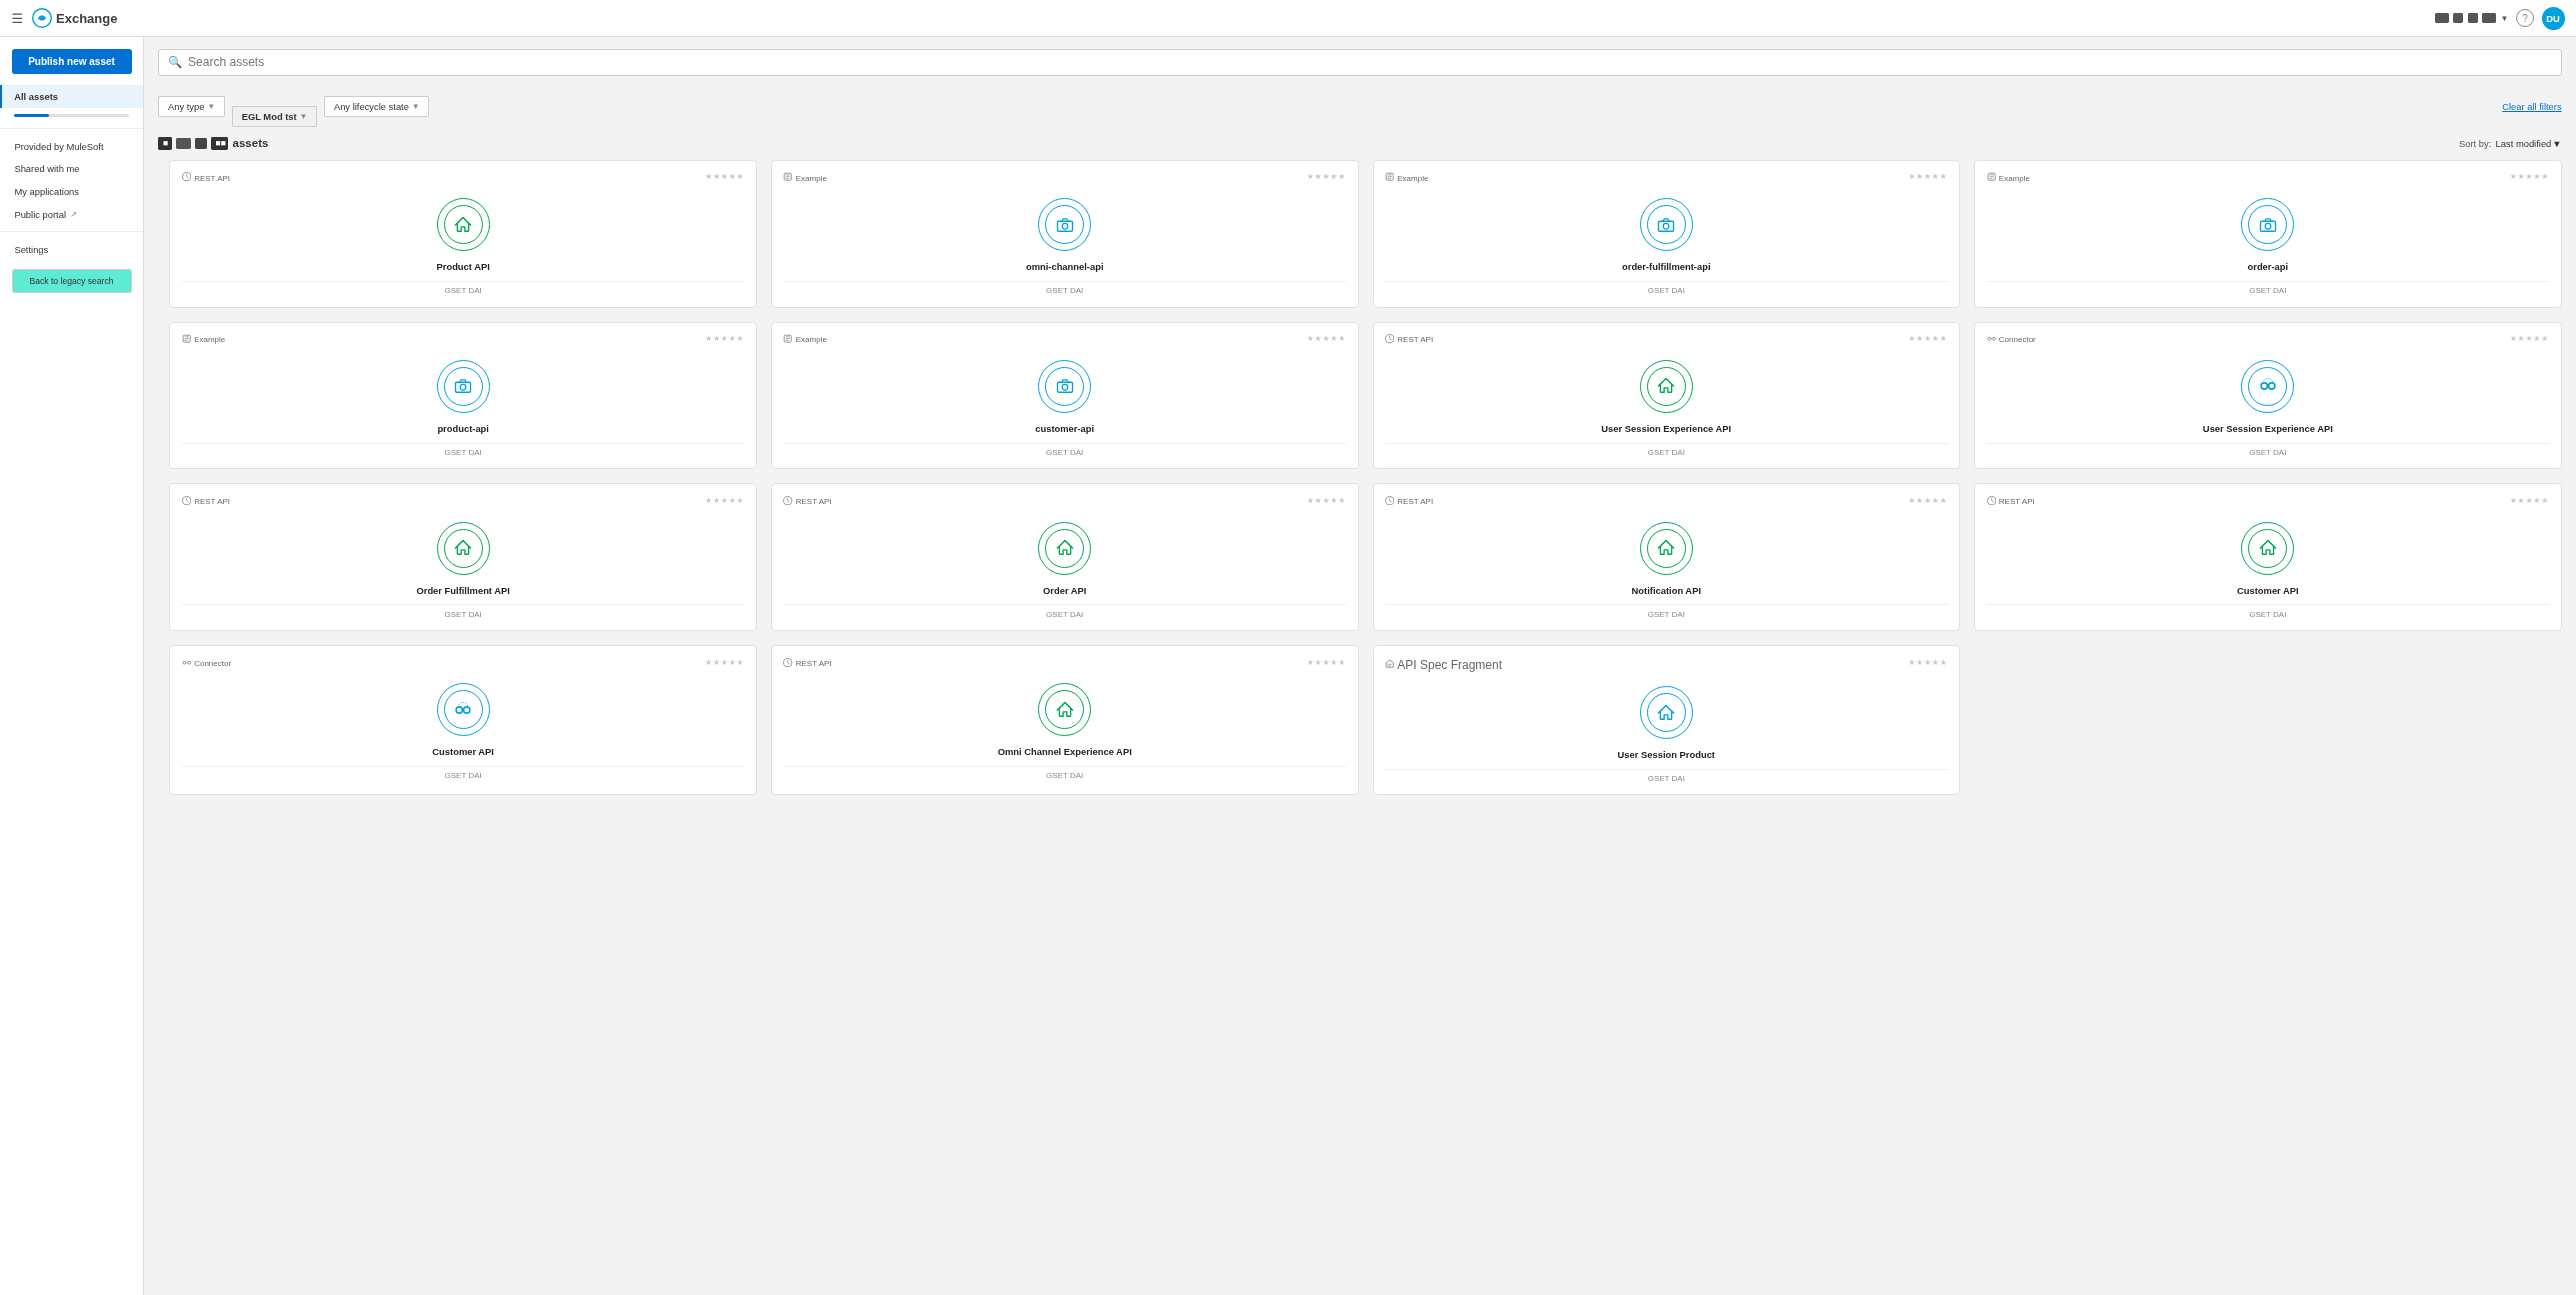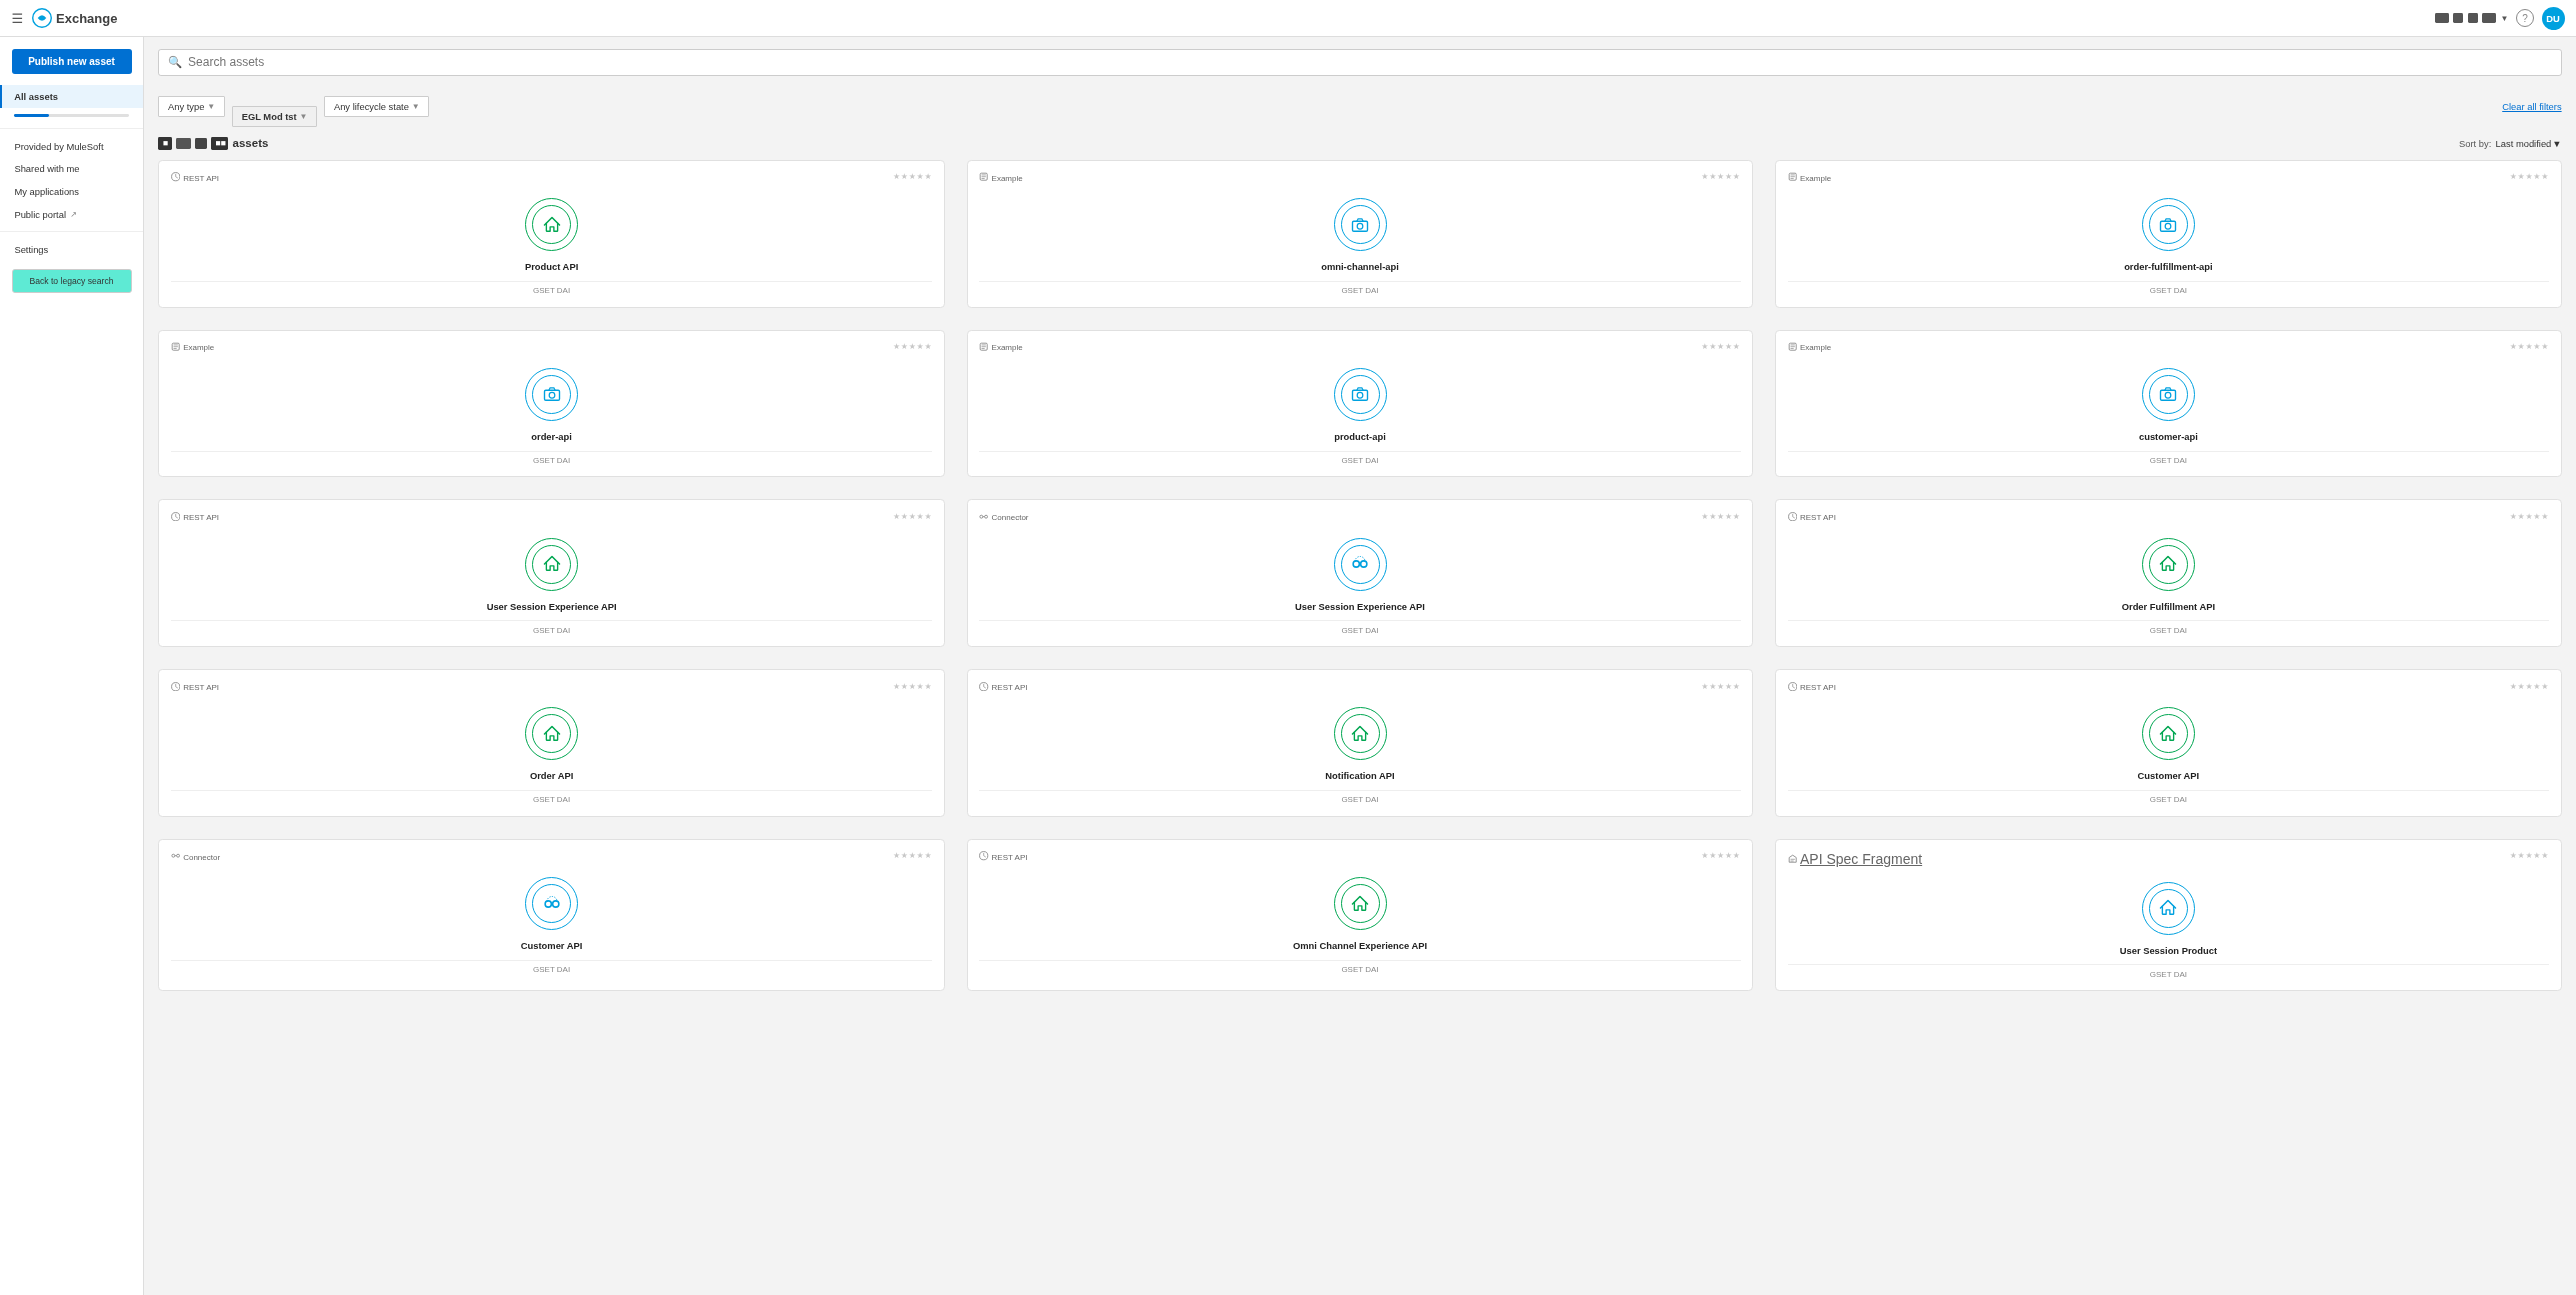--- a/index.html
+++ b/index.html
@@ -164,22 +164,23 @@
       border: none;
       font-size: 9.4px;
       color: #333;
       cursor: pointer;
       font-weight: 500;
     }
 
     
     .assets-grid {
       display: grid;
-      grid-template-columns: repeat(3, 1fr);
-      gap: 22px;
+      grid-template-columns: repeat(4, 1fr);
+      gap: 14px;
+      margin-left: 11px;
     }
     .asset-card {
       background: #fff;
       border: 0.7px solid #e0e0e0;
       border-radius: 4.3px;
       padding: 11.5px;
       cursor: pointer;
       transition: box-shadow 0.15s;
       display: flex;
       flex-direction: column;
@@ -695,21 +696,21 @@
     <hr class="card-divider">
     <div class="card-org">GSET DAI</div>
   </div>
         <div class="asset-card">
     <div class="card-top">
       <div class="card-type">
         <span><svg width="9.4" height="9.4" viewBox="0 0 16 16" fill="none">
                   <polygon points="8,2 14,6 14,14 2,14 2,6" stroke="#888" stroke-width="1.5" fill="none"></polygon>
                   <path d="M5 9h6M5 12h4" stroke="#888" stroke-width="1.2" stroke-linecap="round"></path>
                 </svg></span>
-        <span style="font-size:14px;color:#666;text-decoration:underline;">API Spec Fragment</span>
+        <span style="font-size:12px;color:#666;">API Spec Fragment</span>
       </div>
       <div class="stars">★★★★★</div>
     </div>
     <div class="card-icon-area">
       <div style="width:53px;height:53px;border-radius:50%;border:1.8px solid #00a1df;display:flex;align-items:center;justify-content:center;">
         <div style="width:39px;height:39px;border-radius:50%;border:1.4px solid #00a1df;display:flex;align-items:center;justify-content:center;">
           <svg width="20" height="20" viewBox="0 0 32 32" fill="none">
       <path d="M4 16L16 4L28 16" stroke="#00a1df" stroke-width="2.5" stroke-linecap="round" stroke-linejoin="round" fill="none"></path>
       <path d="M7 13v12a1 1 0 001 1h5v-7h6v7h5a1 1 0 001-1V13" stroke="#00a1df" stroke-width="2.2" stroke-linecap="round" stroke-linejoin="round" fill="none"></path>
     </svg>

